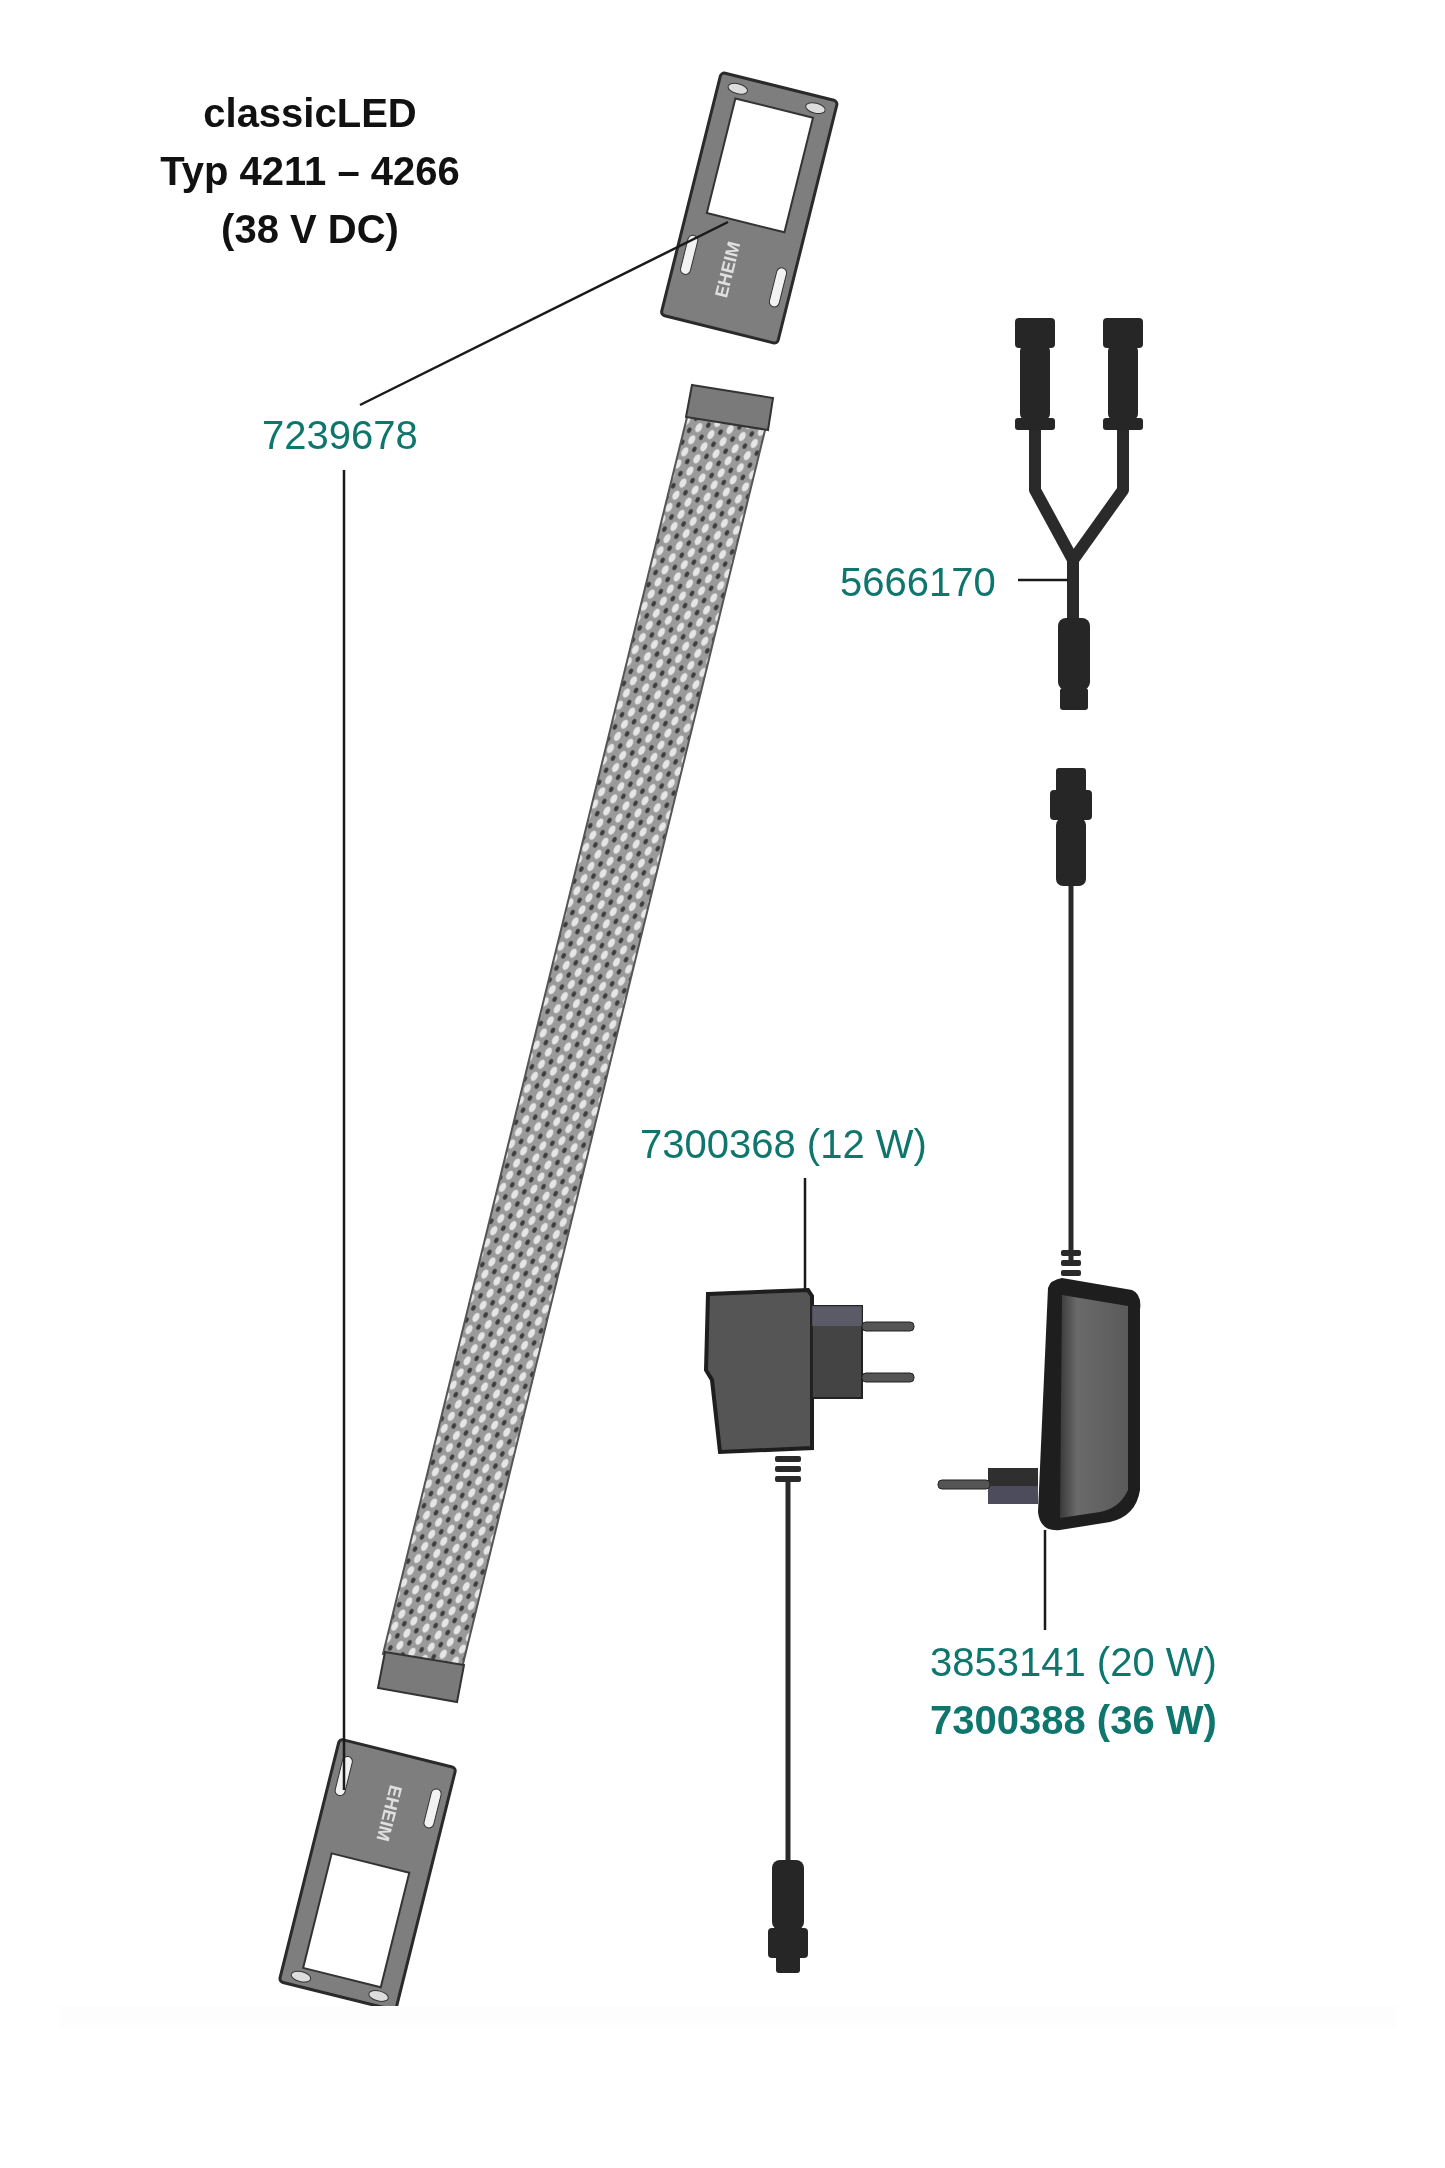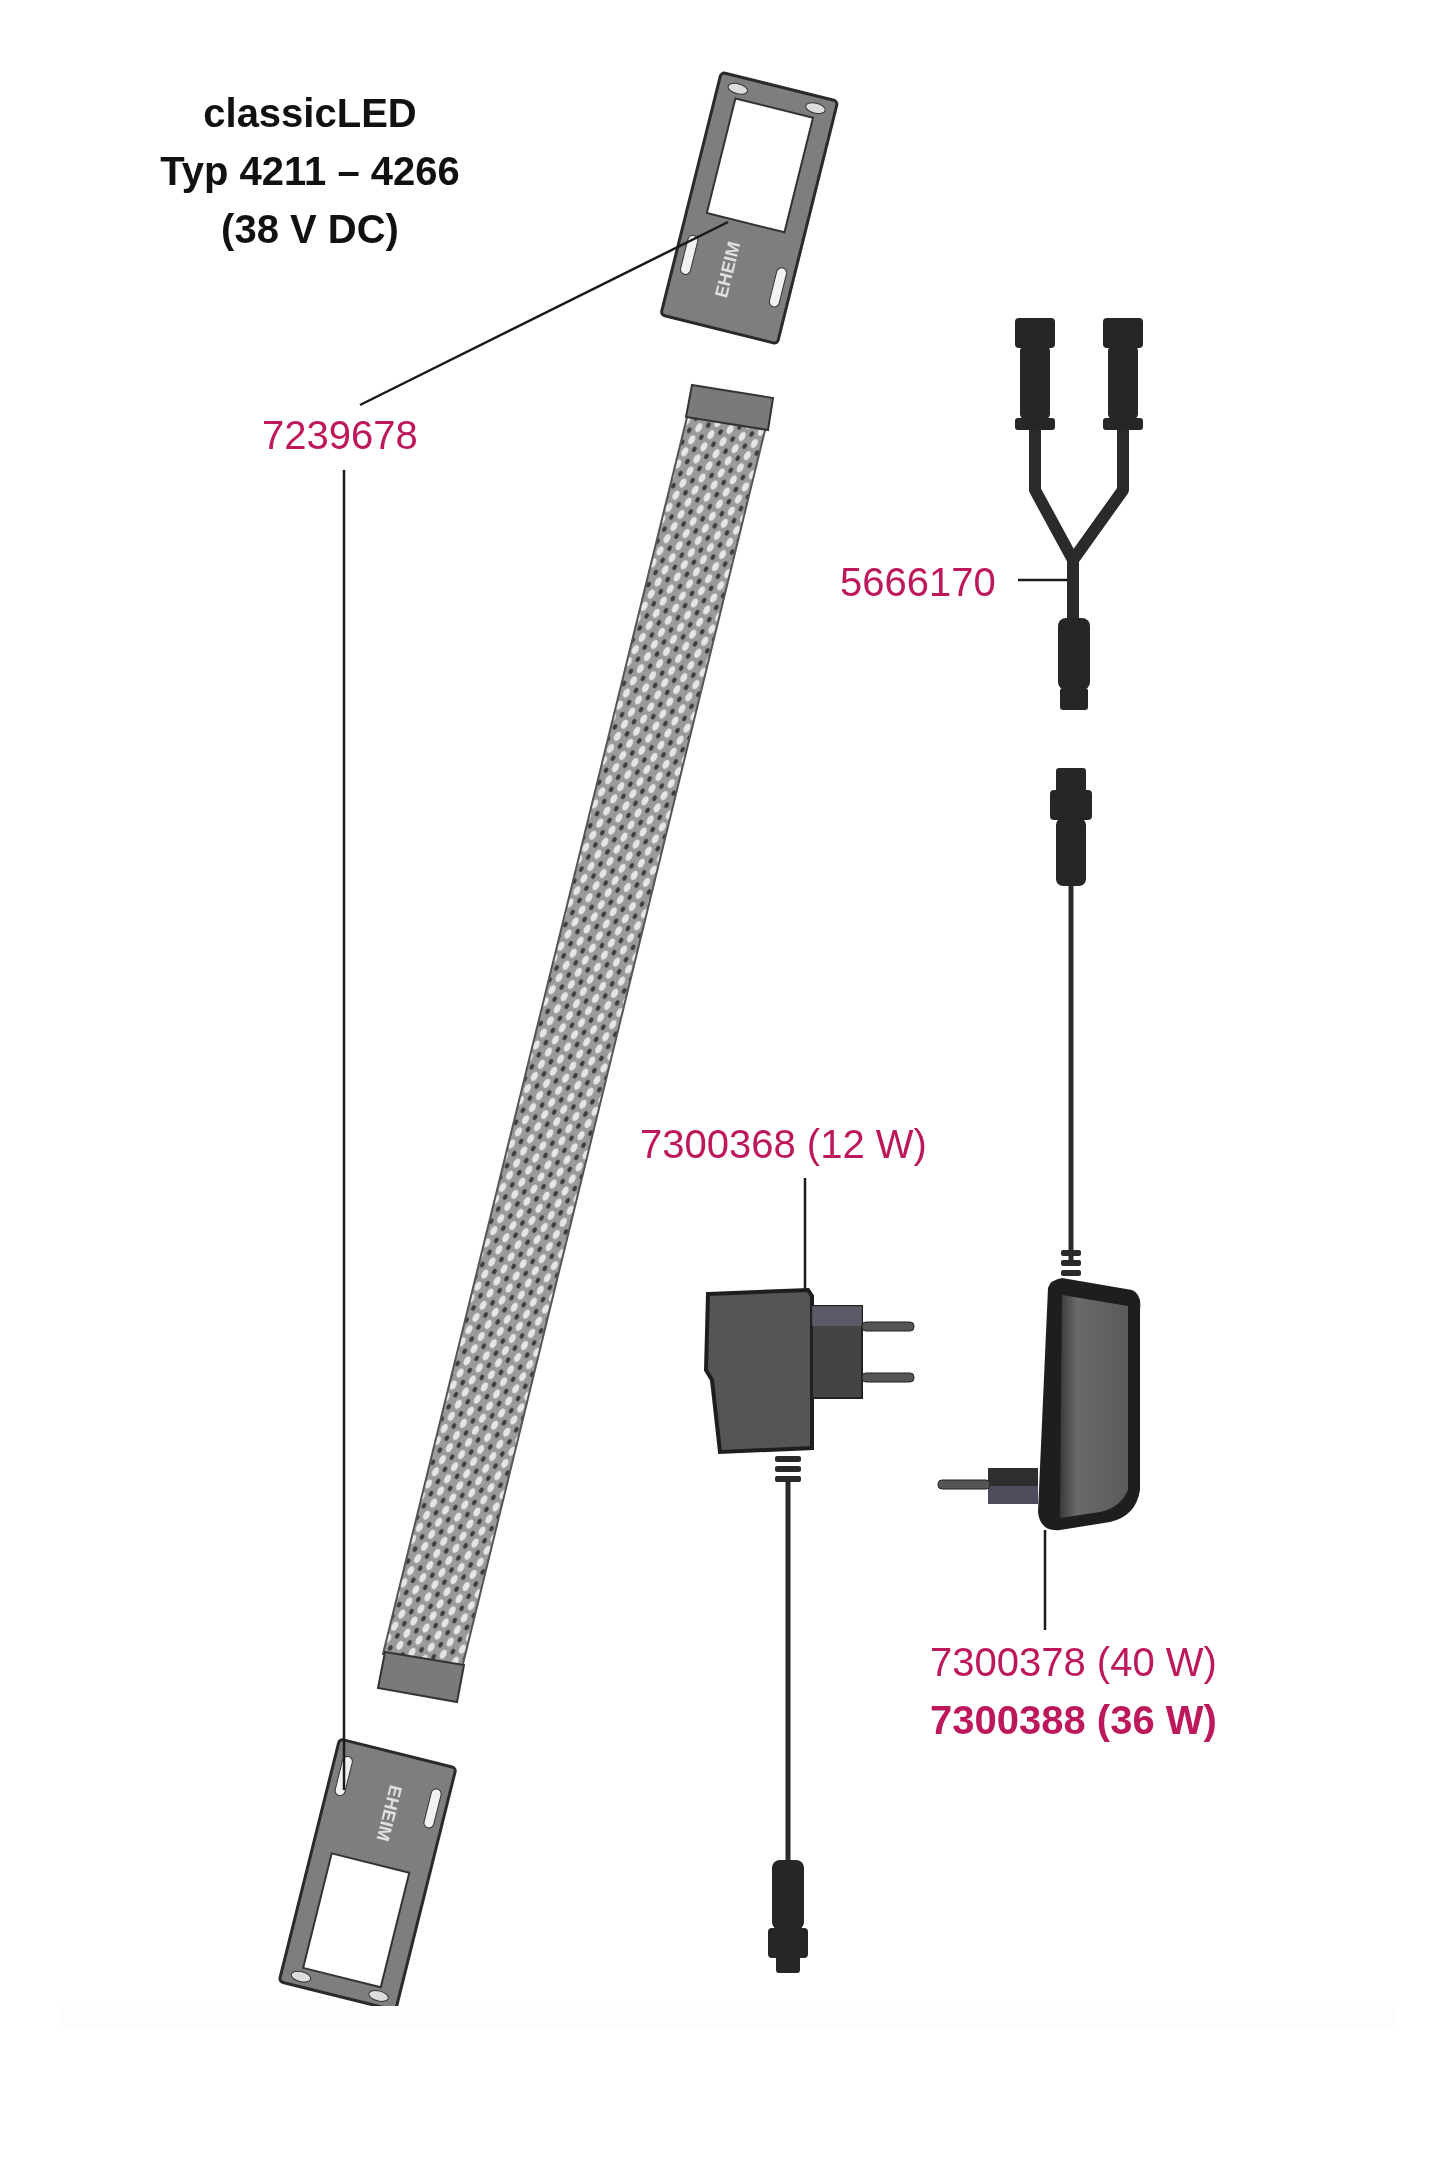--- a/index.html
+++ b/index.html
@@ -1,20 +1,20 @@
 <!DOCTYPE html>
 <html><head>
   <meta charset="utf-8">
   <style>
     html, body { margin: 0; padding: 0; background: #ffffff; }
     body { width: 1445px; height: 2168px; position: relative; overflow: hidden;
            font-family: "Liberation Sans", sans-serif; color: #111111; }
     .canvas { position: absolute; left: 0; top: 0; width: 1445px; height: 2168px; }
     .label { position: absolute; font-family: "Liberation Sans", sans-serif;
-             font-size: 40px; line-height: 1; color: #be185d; white-space: nowrap; }
+             font-size: 40px; line-height: 1; color: #0f766e; white-space: nowrap; }
     .title-block { position: absolute; left: 130px; top: 84px; width: 360px; text-align: center; }
     .title-block .t1 { font-size: 40px; font-weight: bold; line-height: 58px; }
     .title-block .t2, .title-block .t3 { font-size: 40px; line-height: 58px; font-weight: bold; }
     .strip { position: absolute; left: 60px; top: 2006px; width: 1336px; height: 22px; background: #fdfdfd; }
   </style>
 </head>
 <body>
 
 <svg class="canvas" viewBox="0 0 1445 2168" xmlns="http://www.w3.org/2000/svg">
   <defs>
@@ -125,16 +125,16 @@
 
 <div class="title-block">
   <div class="t1">classicLED</div>
   <div class="t2">Typ 4211 – 4266</div>
   <div class="t3">(38 V DC)</div>
 </div>
 
 <div class="label" style="left:262px; top:415px;">7239678</div>
 <div class="label" style="left:840px; top:562px;">5666170</div>
 <div class="label" style="left:640px; top:1124px;text-align:right;">7300368 (12 W)</div>
-<div class="label" style="left:930px; top:1642px;">7300378 (40 W)</div>
+<div class="label" style="left:930px; top:1642px;">3853141 (20 W)</div>
 <div class="label" style="left:930px; top:1700px;font-weight:bold;">7300388 (36 W)</div>
 
 <div class="strip"></div>
 
 </body></html>

